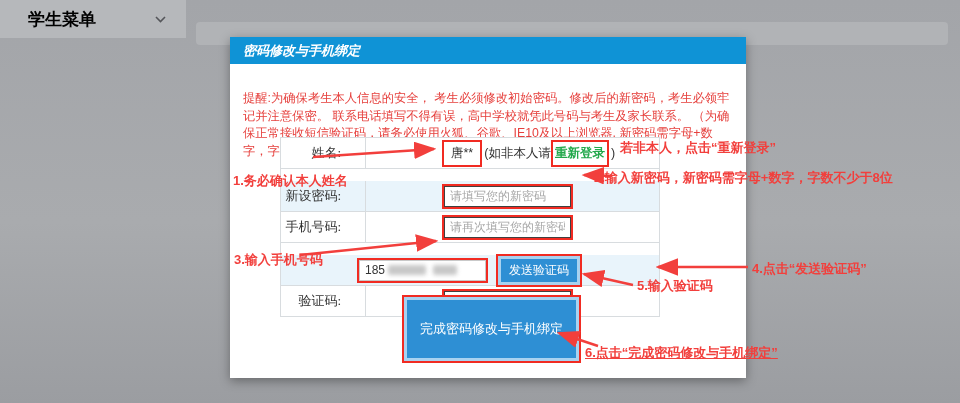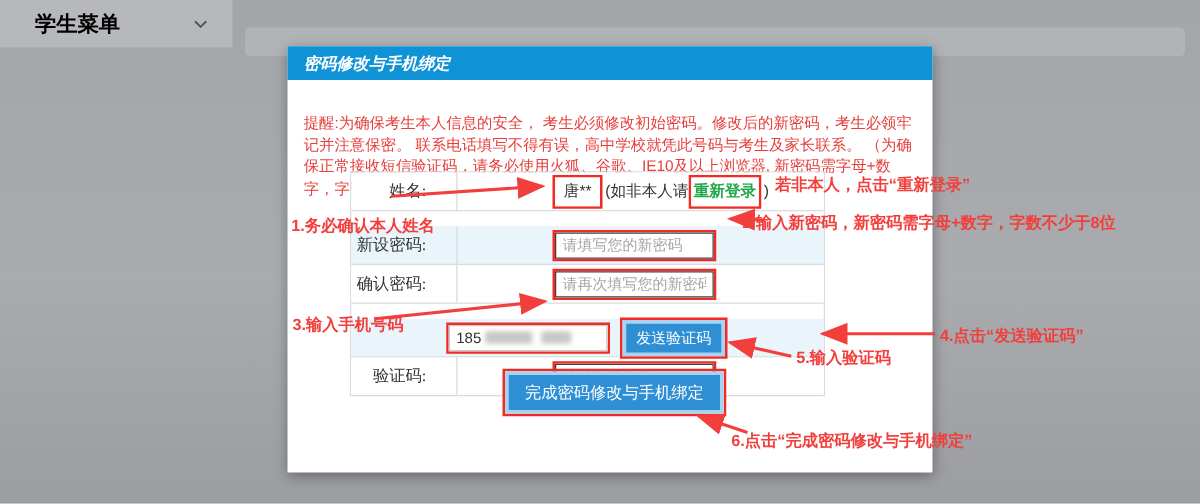--- a/index.html
+++ b/index.html
@@ -55,21 +55,21 @@
     width:127px;height:21px;border:1px solid #c9c9c9;box-sizing:border-box;background:#fff;
     display:flex;align-items:center;padding:0 5px;font-size:12px;color:#333;
   }
   .redact{display:inline-block;height:10px;background:#c7c7c7;border-radius:2px;filter:blur(2px);}
   .r1{width:38px;margin-left:3px;} .r2{width:24px;margin-left:7px;}
   .btn-ring{background:#a8d2f0;padding:3px;display:inline-flex;}
   .btn-blue{
     background:#2e8fd4;color:#fff;border:none;font-size:12px;padding:3px 8px;
     font-family:Liberation Mono, monospace;cursor:pointer;white-space:nowrap;
   }
-  .btn-submit{font-size:13px;padding:5px 13px;}
+  .btn-submit{font-size:13px;padding:20px 13px;}
   .send-wrap{margin-left:8px;}
   .submit-wrap{position:absolute;left:172px;top:258px;}
   
   .anno{position:absolute;color:#f23f3c;font-size:13px;font-weight:bold;white-space:nowrap;z-index:20;}
   .arrows{position:absolute;left:0;top:0;z-index:18;pointer-events:none;}
 </style>
 </head>
 <body>
 
 <div class="screen">
@@ -105,21 +105,21 @@
       <div class="frow alt">
         <div class="fcell-label">新设密码:</div>
         <div class="fcell-field">
           <span class="hl">
             <input class="tf" type="text" placeholder="请填写您的新密码" style="">
           </span>
         </div>
       </div>
 
       <div class="frow">
-        <div class="fcell-label">确认密码:</div>
+        <div class="fcell-label">手机号码:</div>
         <div class="fcell-field">
           <span class="hl">
             <input class="tf" type="text" placeholder="请再次填写您的新密码" style="">
           </span>
         </div>
       </div>
 
       <div class="frow alt">
         <div class="fcell-field">
           <span class="hl">
@@ -153,21 +153,21 @@
         <button class="btn-blue btn-submit">完成密码修改与手机绑定</button>
       </span>
     </span>
   </div>
 
   <div class="anno" style="left:233px;top:140px;margin-top:32px;">1.务必确认本人姓名</div>
   <div class="anno" style="left:594px;top:169px;">2.输入新密码，新密码需字母+数字，字数不少于8位</div>
   <div class="anno" style="left:234px;top:251px;">3.输入手机号码</div>
   <div class="anno" style="left:752px;top:260px;">4.点击“发送验证码”</div>
   <div class="anno" style="left:637px;top:277px;">5.输入验证码</div>
-  <div class="anno" style="left:585px;top:344px;">6.点击“完成密码修改与手机绑定”</div>
+  <div class="anno" style="left:585px;top:344px;text-decoration:underline;">6.点击“完成密码修改与手机绑定”</div>
   <div class="anno" style="left:620px;top:139px;">若非本人，点击“重新登录”</div>
 
   <svg class="arrows" width="960" height="403">
     <defs>
       <marker id="ah" markerWidth="9" markerHeight="7" refX="8" refY="3.5" orient="auto">
         <path d="M0,0 L9,3.5 L0,7 Z" fill="#f23f3c"></path>
       </marker>
     </defs>
     <line x1="313" y1="157" x2="434" y2="149" stroke="#f23f3c" stroke-width="2.5" marker-end="url(#ah)"></line>
     <line x1="612" y1="176" x2="584" y2="175" stroke="#f23f3c" stroke-width="2.5" marker-end="url(#ah)"></line>

